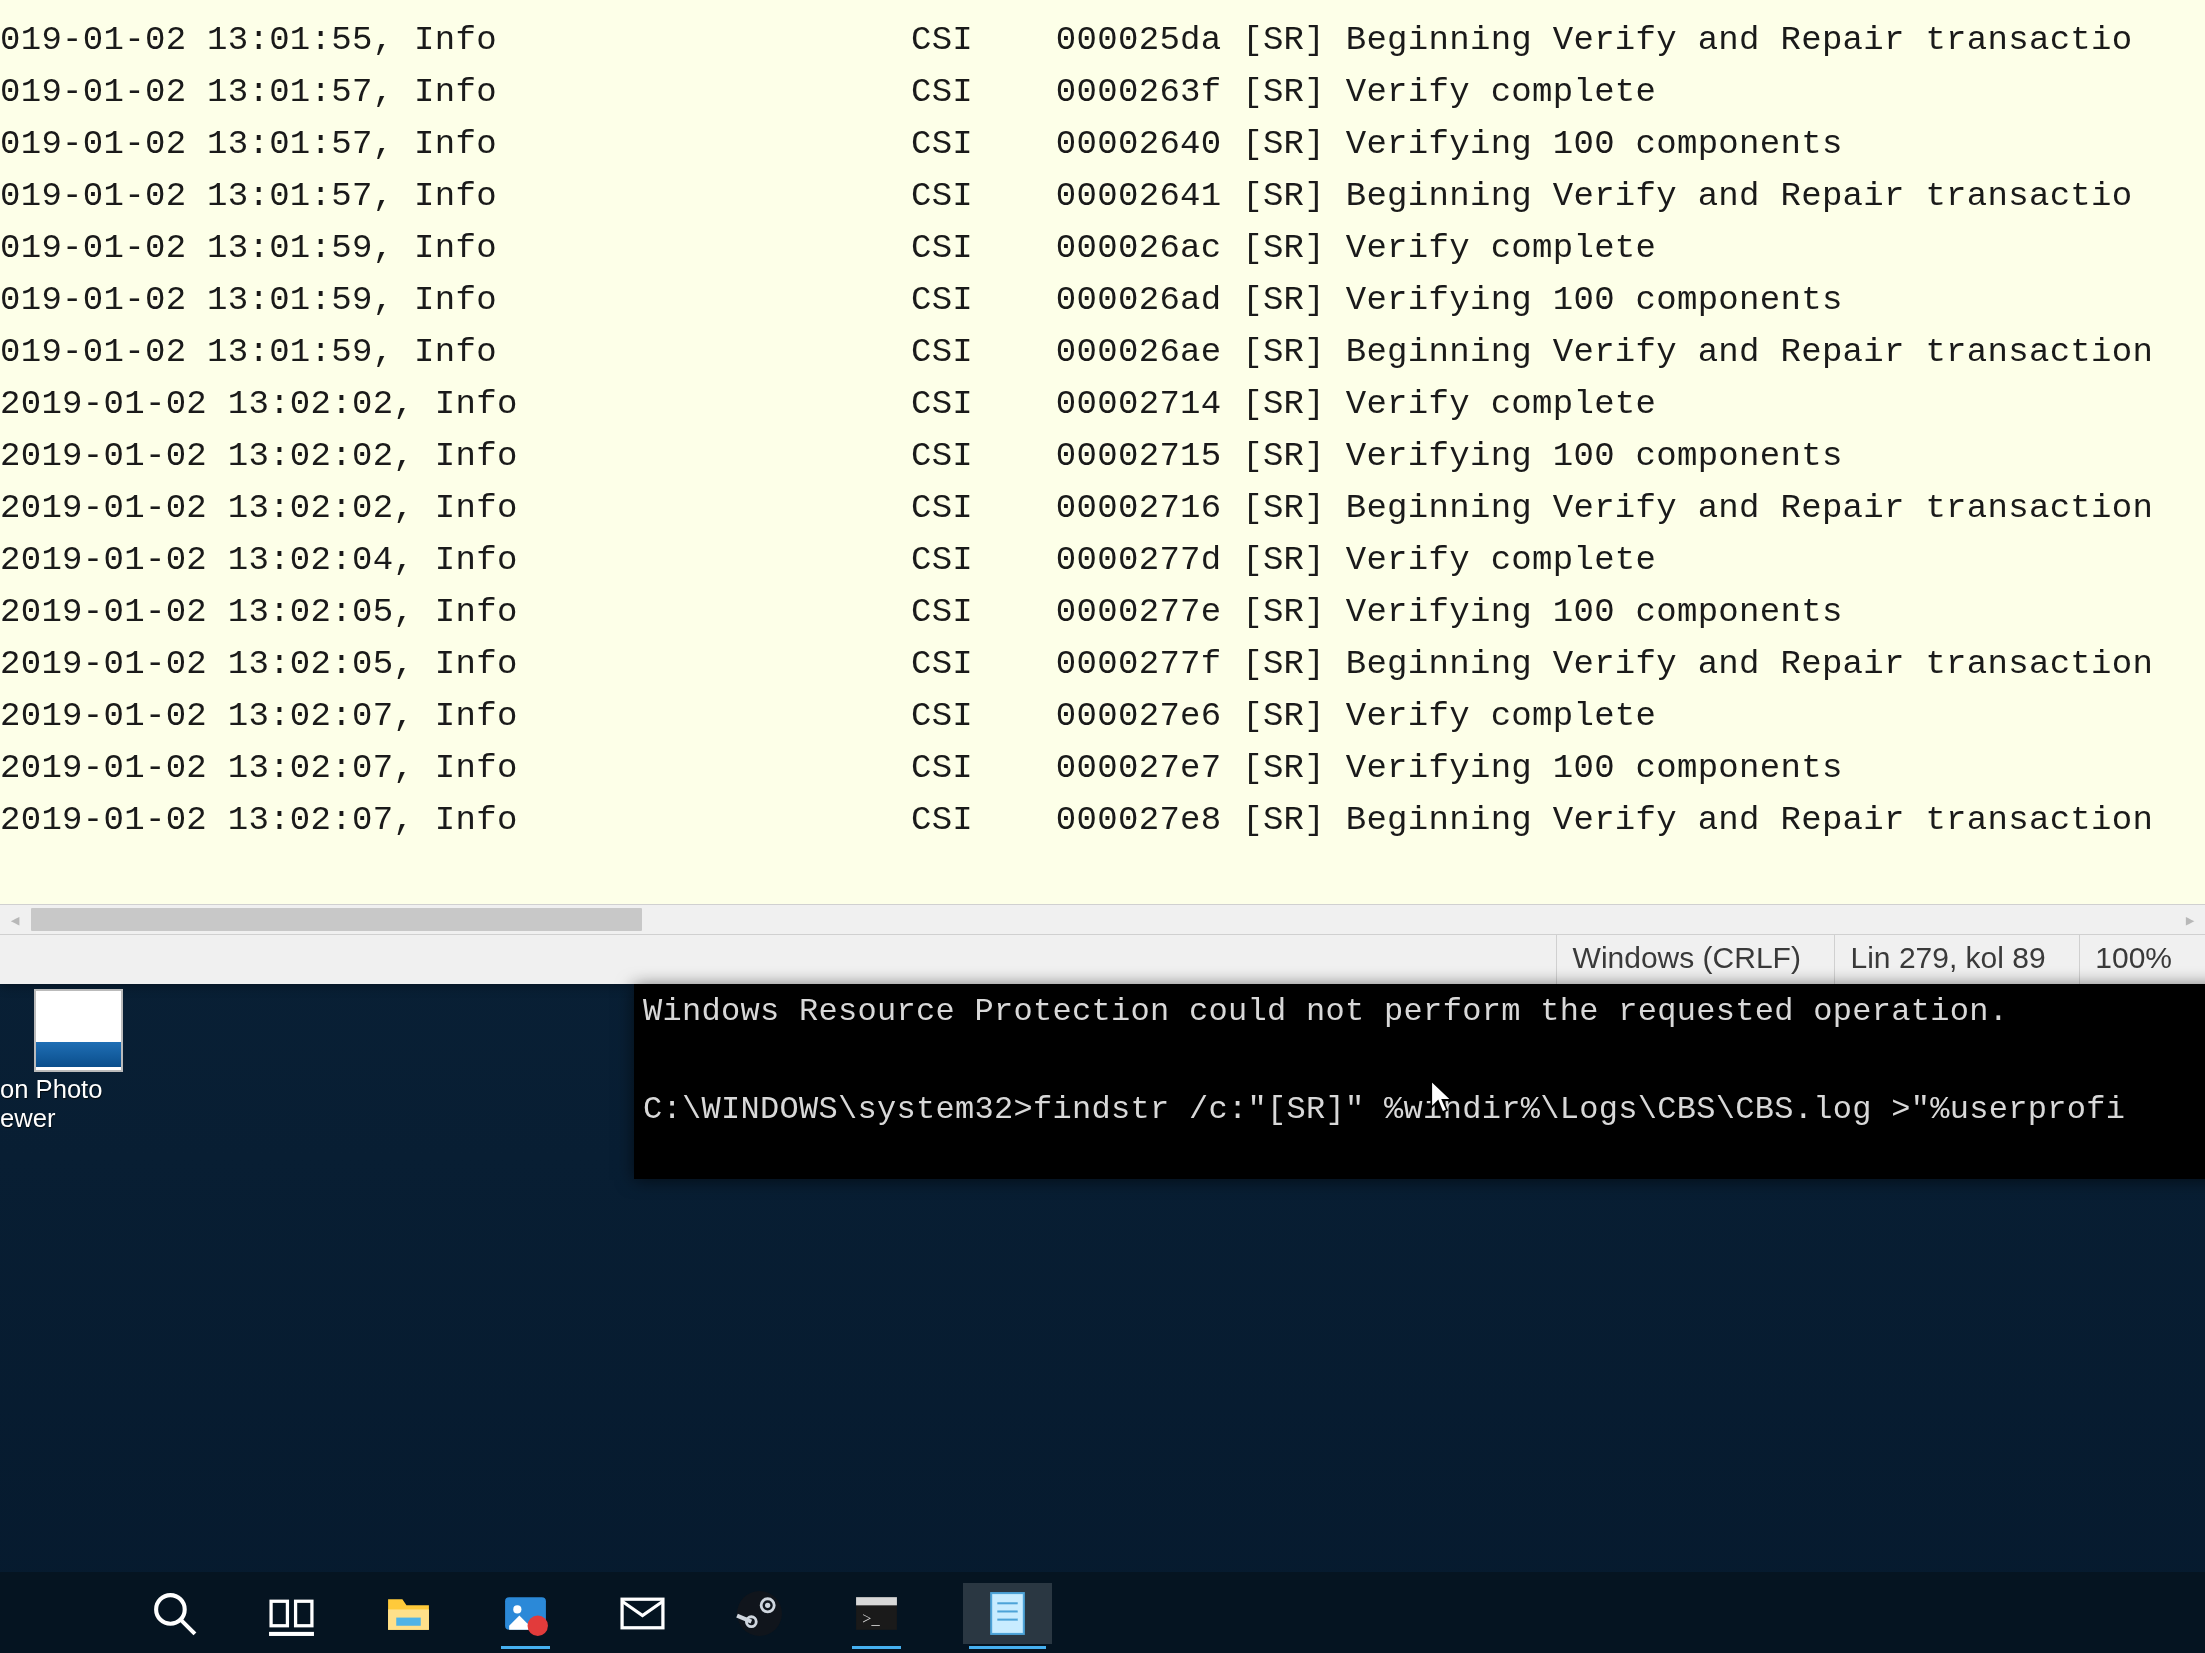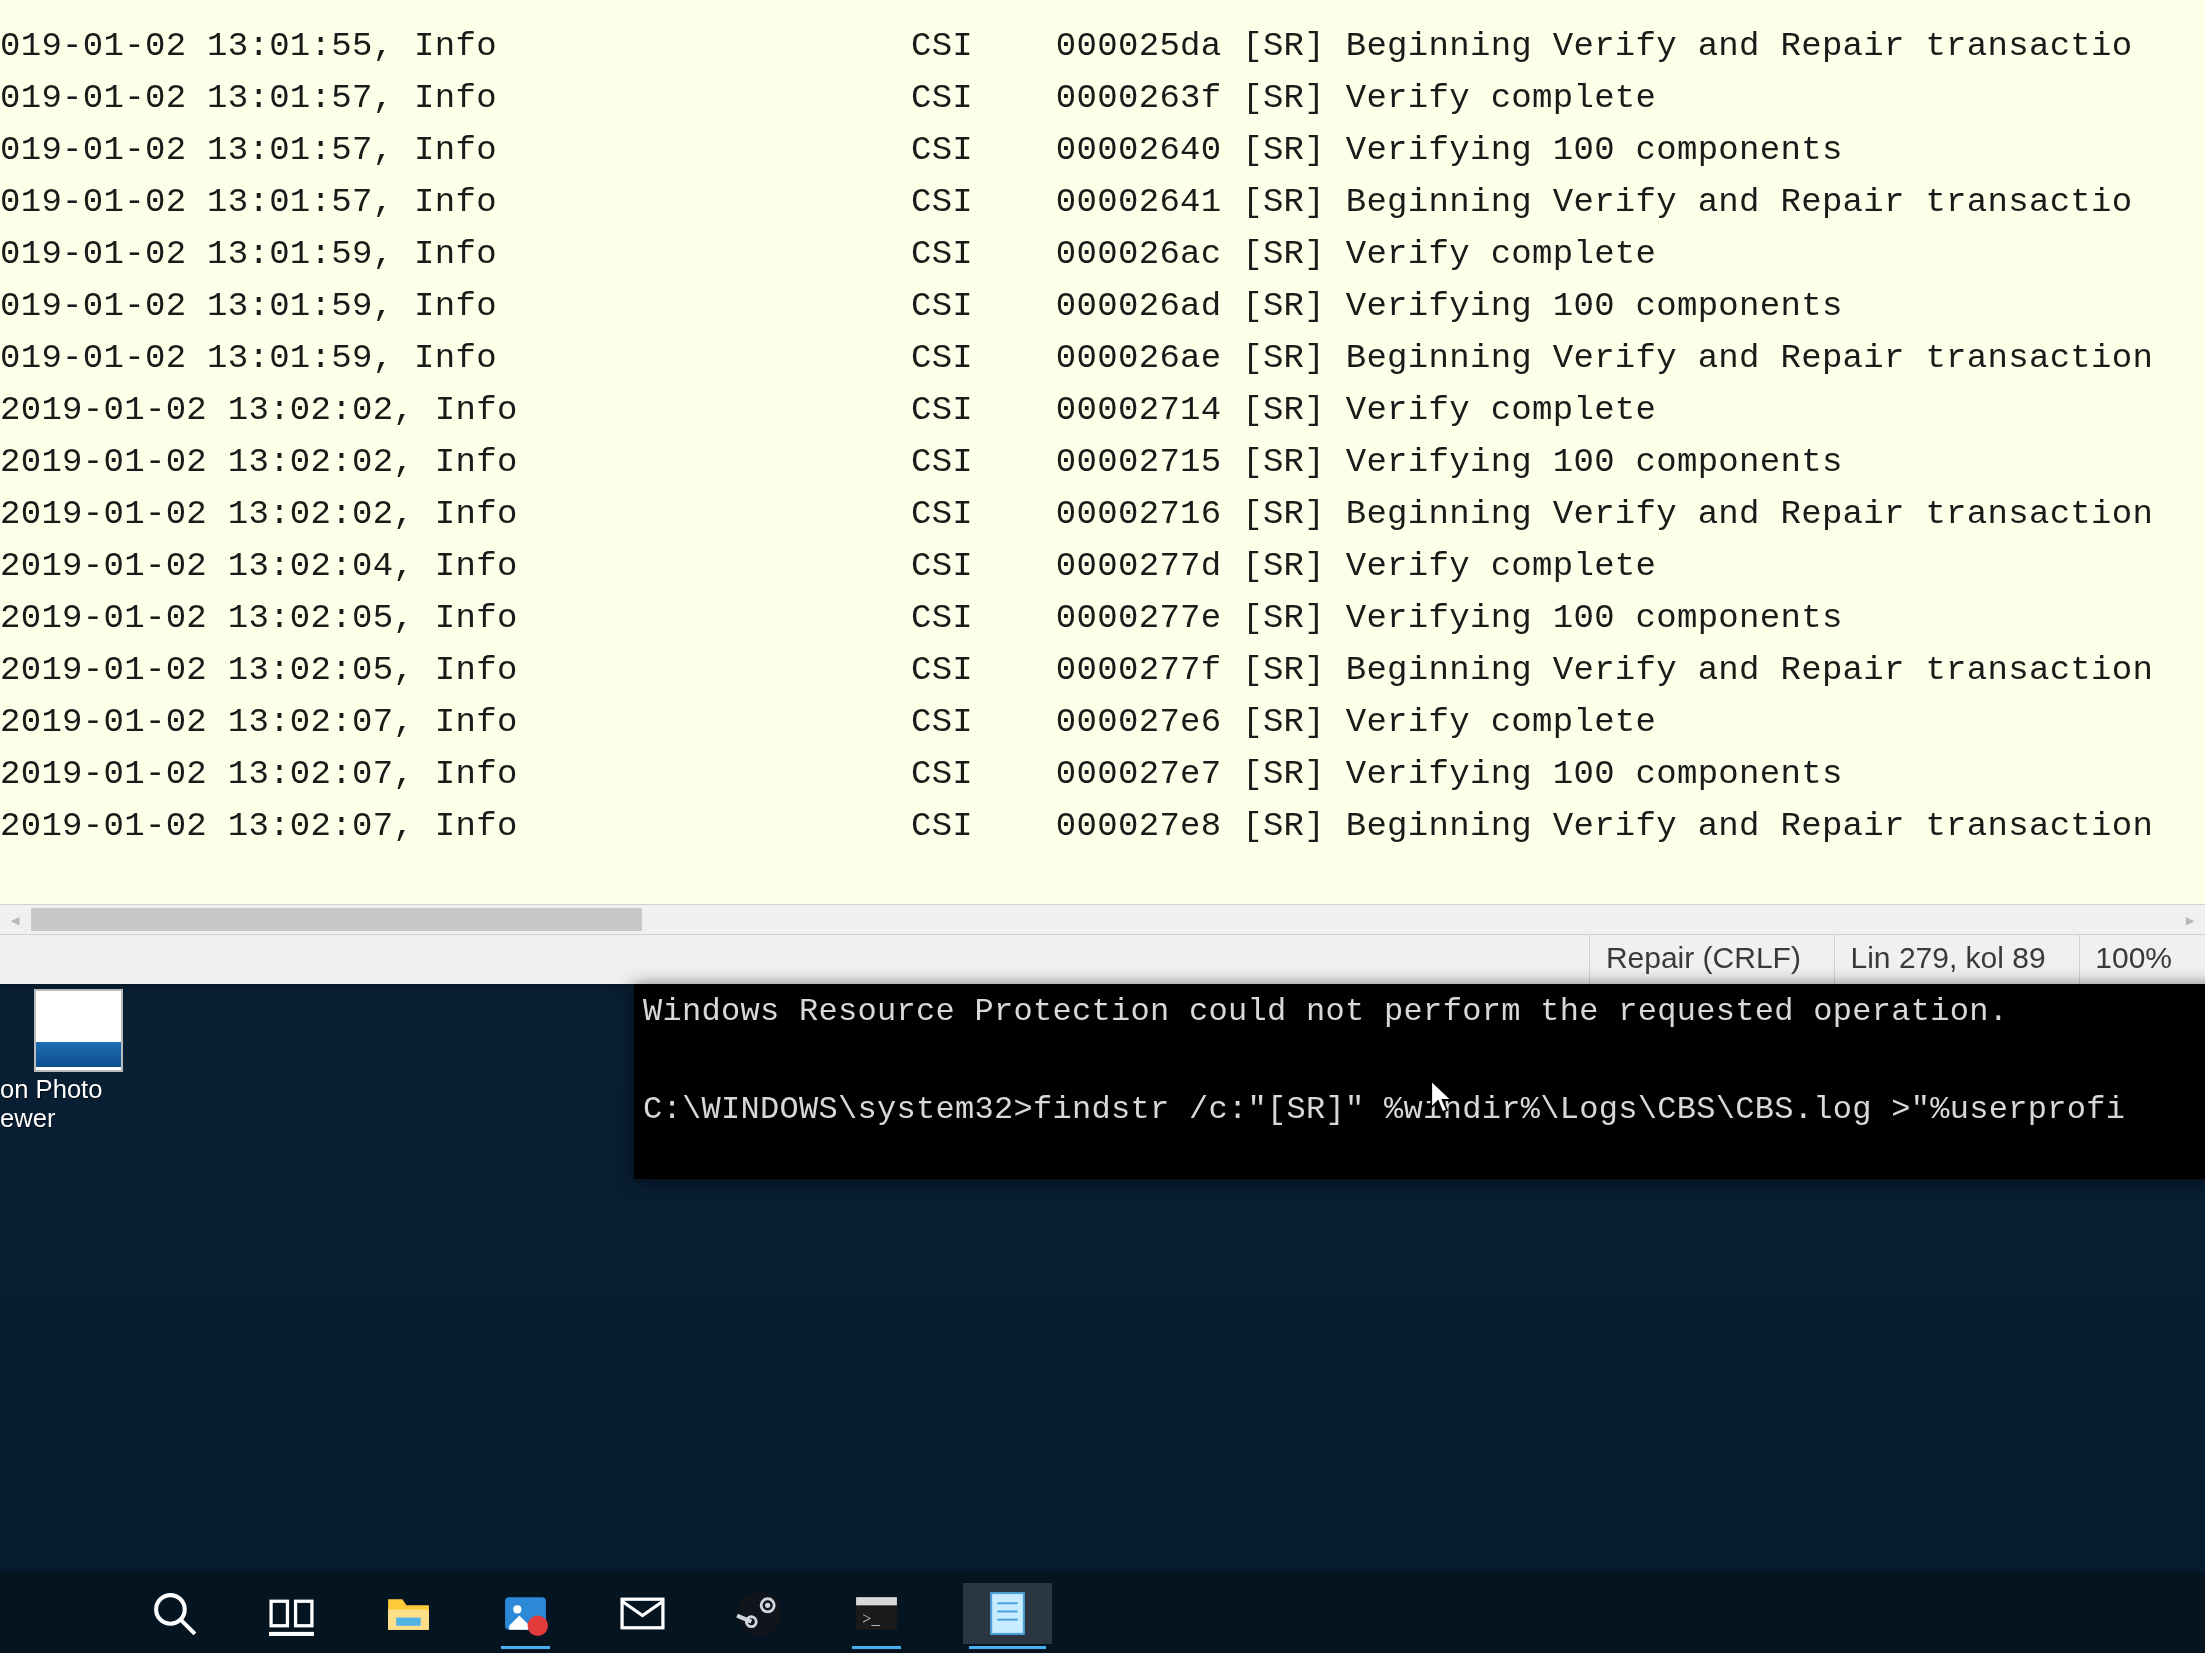--- a/index.html
+++ b/index.html
@@ -16,21 +16,21 @@
     top: 0; left: 0;
     width: 2205px;
     height: 984px;
     background: #fdffe8;
     display: flex;
     flex-direction: column;
     box-shadow: 0 2.2px 11px rgba(0,0,0,0.4);
   }
   .log-area {
     flex: 1;
-    padding: 20px 0 0 0;
+    padding: 14px 0 0 0;
     overflow: hidden;
     white-space: pre;
     font-size: 34px;
     line-height: 52px;
     color: #1a1a1a;
     letter-spacing: 0.3px;
   }
   .log-line { display: block; }
 
   .h-scroll {
@@ -180,21 +180,21 @@
   <div class="log-area" id="log-area"><span class="log-line">019-01-02 13:01:55, Info                    CSI    000025da [SR] Beginning Verify and Repair transactio</span><span class="log-line">019-01-02 13:01:57, Info                    CSI    0000263f [SR] Verify complete</span><span class="log-line">019-01-02 13:01:57, Info                    CSI    00002640 [SR] Verifying 100 components</span><span class="log-line">019-01-02 13:01:57, Info                    CSI    00002641 [SR] Beginning Verify and Repair transactio</span><span class="log-line">019-01-02 13:01:59, Info                    CSI    000026ac [SR] Verify complete</span><span class="log-line">019-01-02 13:01:59, Info                    CSI    000026ad [SR] Verifying 100 components</span><span class="log-line">019-01-02 13:01:59, Info                    CSI    000026ae [SR] Beginning Verify and Repair transaction</span><span class="log-line">2019-01-02 13:02:02, Info                   CSI    00002714 [SR] Verify complete</span><span class="log-line">2019-01-02 13:02:02, Info                   CSI    00002715 [SR] Verifying 100 components</span><span class="log-line">2019-01-02 13:02:02, Info                   CSI    00002716 [SR] Beginning Verify and Repair transaction</span><span class="log-line">2019-01-02 13:02:04, Info                   CSI    0000277d [SR] Verify complete</span><span class="log-line">2019-01-02 13:02:05, Info                   CSI    0000277e [SR] Verifying 100 components</span><span class="log-line">2019-01-02 13:02:05, Info                   CSI    0000277f [SR] Beginning Verify and Repair transaction</span><span class="log-line">2019-01-02 13:02:07, Info                   CSI    000027e6 [SR] Verify complete</span><span class="log-line">2019-01-02 13:02:07, Info                   CSI    000027e7 [SR] Verifying 100 components</span><span class="log-line">2019-01-02 13:02:07, Info                   CSI    000027e8 [SR] Beginning Verify and Repair transaction</span></div>
 
   <div class="h-scroll">
     <div class="arrow left">◂</div>
     <div class="thumb"></div>
     <div class="arrow right">▸</div>
   </div>
 
   <div class="statusbar">
     <div class="spacer"></div>
-    <div class="cell">Repair (CRLF)</div>
+    <div class="cell">Windows (CRLF)</div>
     <div class="cell">Lin 279, kol 89</div>
     <div class="cell zoom">100%</div>
   </div>
 </div>
 
 <div class="cmd"><span>Windows Resource Protection could not perform the requested operation.</span>
 <span></span>
 <span>C:\WINDOWS\system32&gt;findstr /c:"[SR]" %windir%\Logs\CBS\CBS.log &gt;"%userprofi</span>
 <span></span>
 </div>

